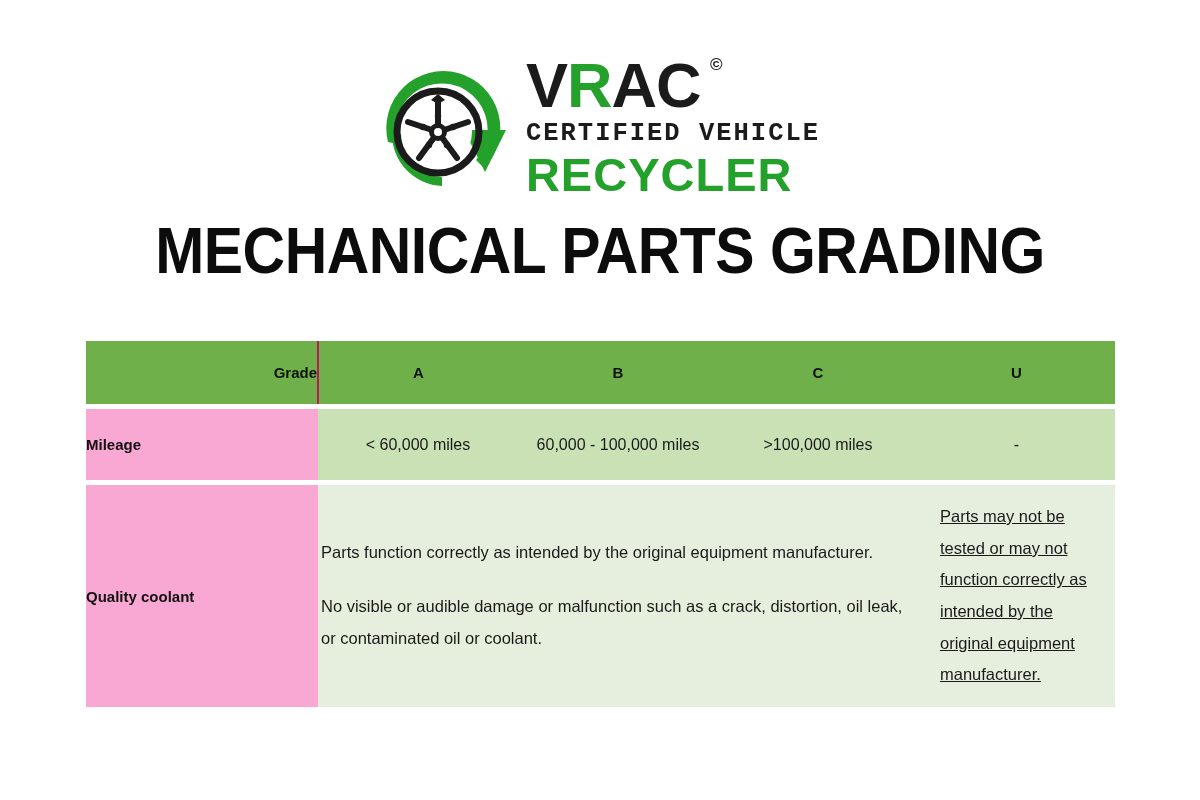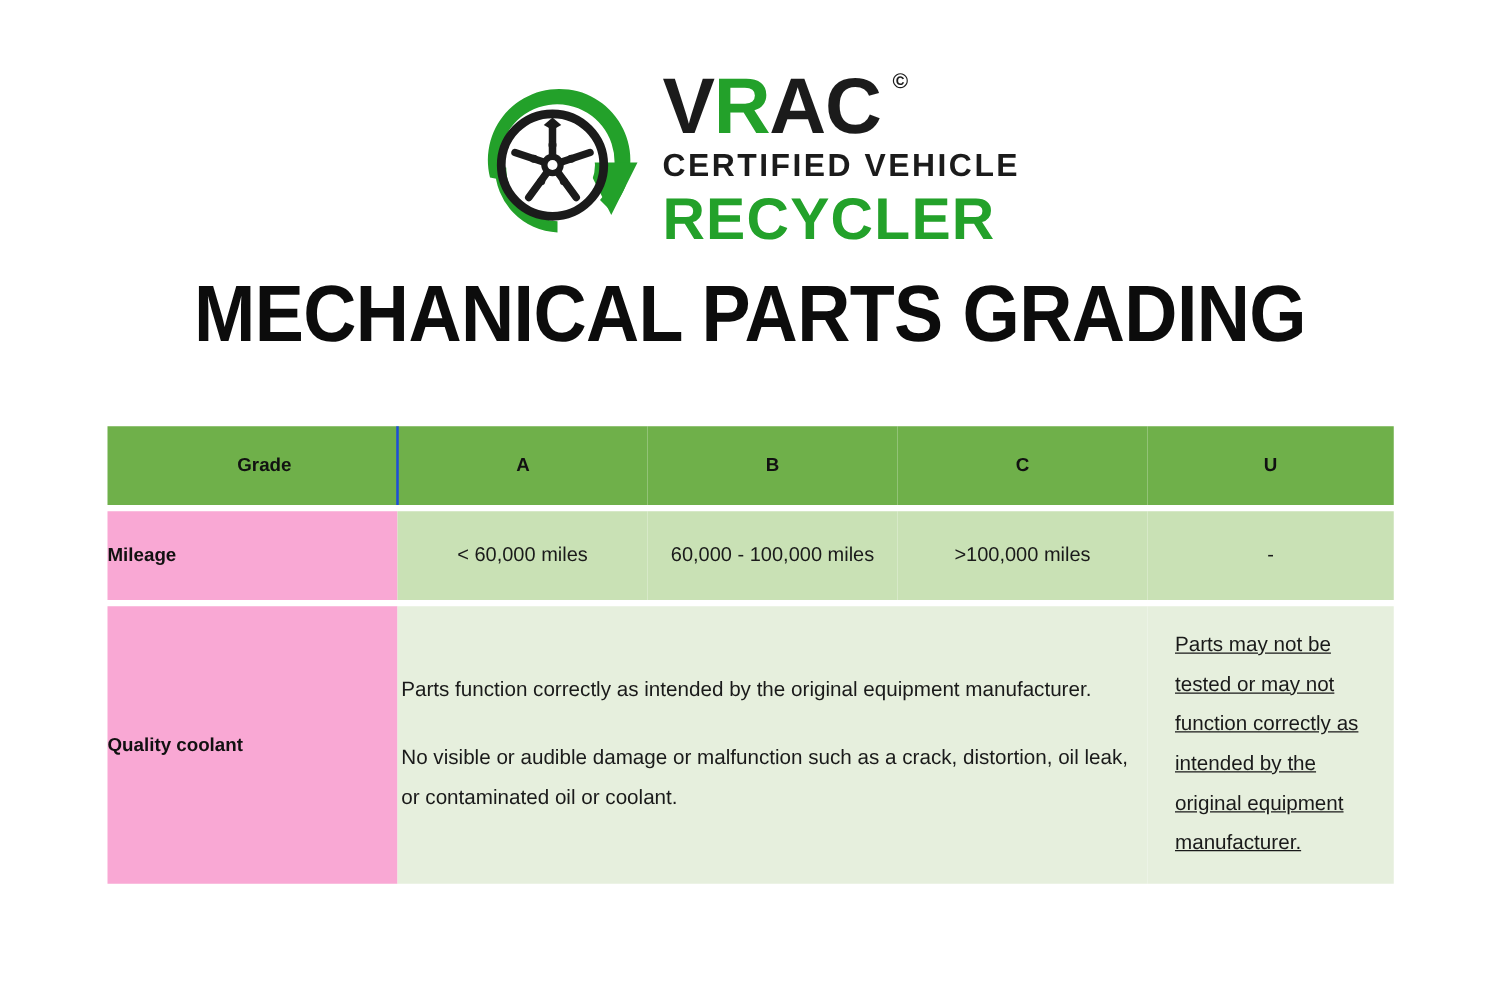--- a/index.html
+++ b/index.html
@@ -64,21 +64,21 @@
   .logo-copy {
     position: absolute;
     right: -22px;
     top: 2px;
     font-size: 17px;
     font-weight: bold;
     color: #1b1b1b;
     letter-spacing: 0;
   }
   .logo-row2 {
-    font-family: Liberation Sans, sans-serif;
+    font-family: Liberation Mono, monospace;
     font-weight: bold;
     font-size: 25.5px;
     letter-spacing: 2.0px;
     color: #1b1b1b;
     margin-top: 6px;
     white-space: nowrap;
   }
   .logo-row3 {
     font-family: "Liberation Sans", sans-serif;
     font-weight: bold;
@@ -132,23 +132,23 @@
   .hdr-cell {
     background: #6fb04a;
     height: 63px;
     color: #111111;
     font-size: 15px;
     font-weight: bold;
     text-align: center;
     border-right: 2px solid #8cc06a;
   }
   .hdr-cell.label {
-    text-align: center;
+    text-align: right;
     padding-left: 20px;
-    border-right: 2px solid #1d4ed8;
+    border-right: 2px solid #be185d;
   }
   .hdr-cell.last { border-right: 0; }
 
   .row-gap { height: 5px; background: #ffffff; }
 
   .lbl-cell {
     background: #f9a8d4;
     color: #111111;
     font-size: 15px;
     font-weight: bold;

